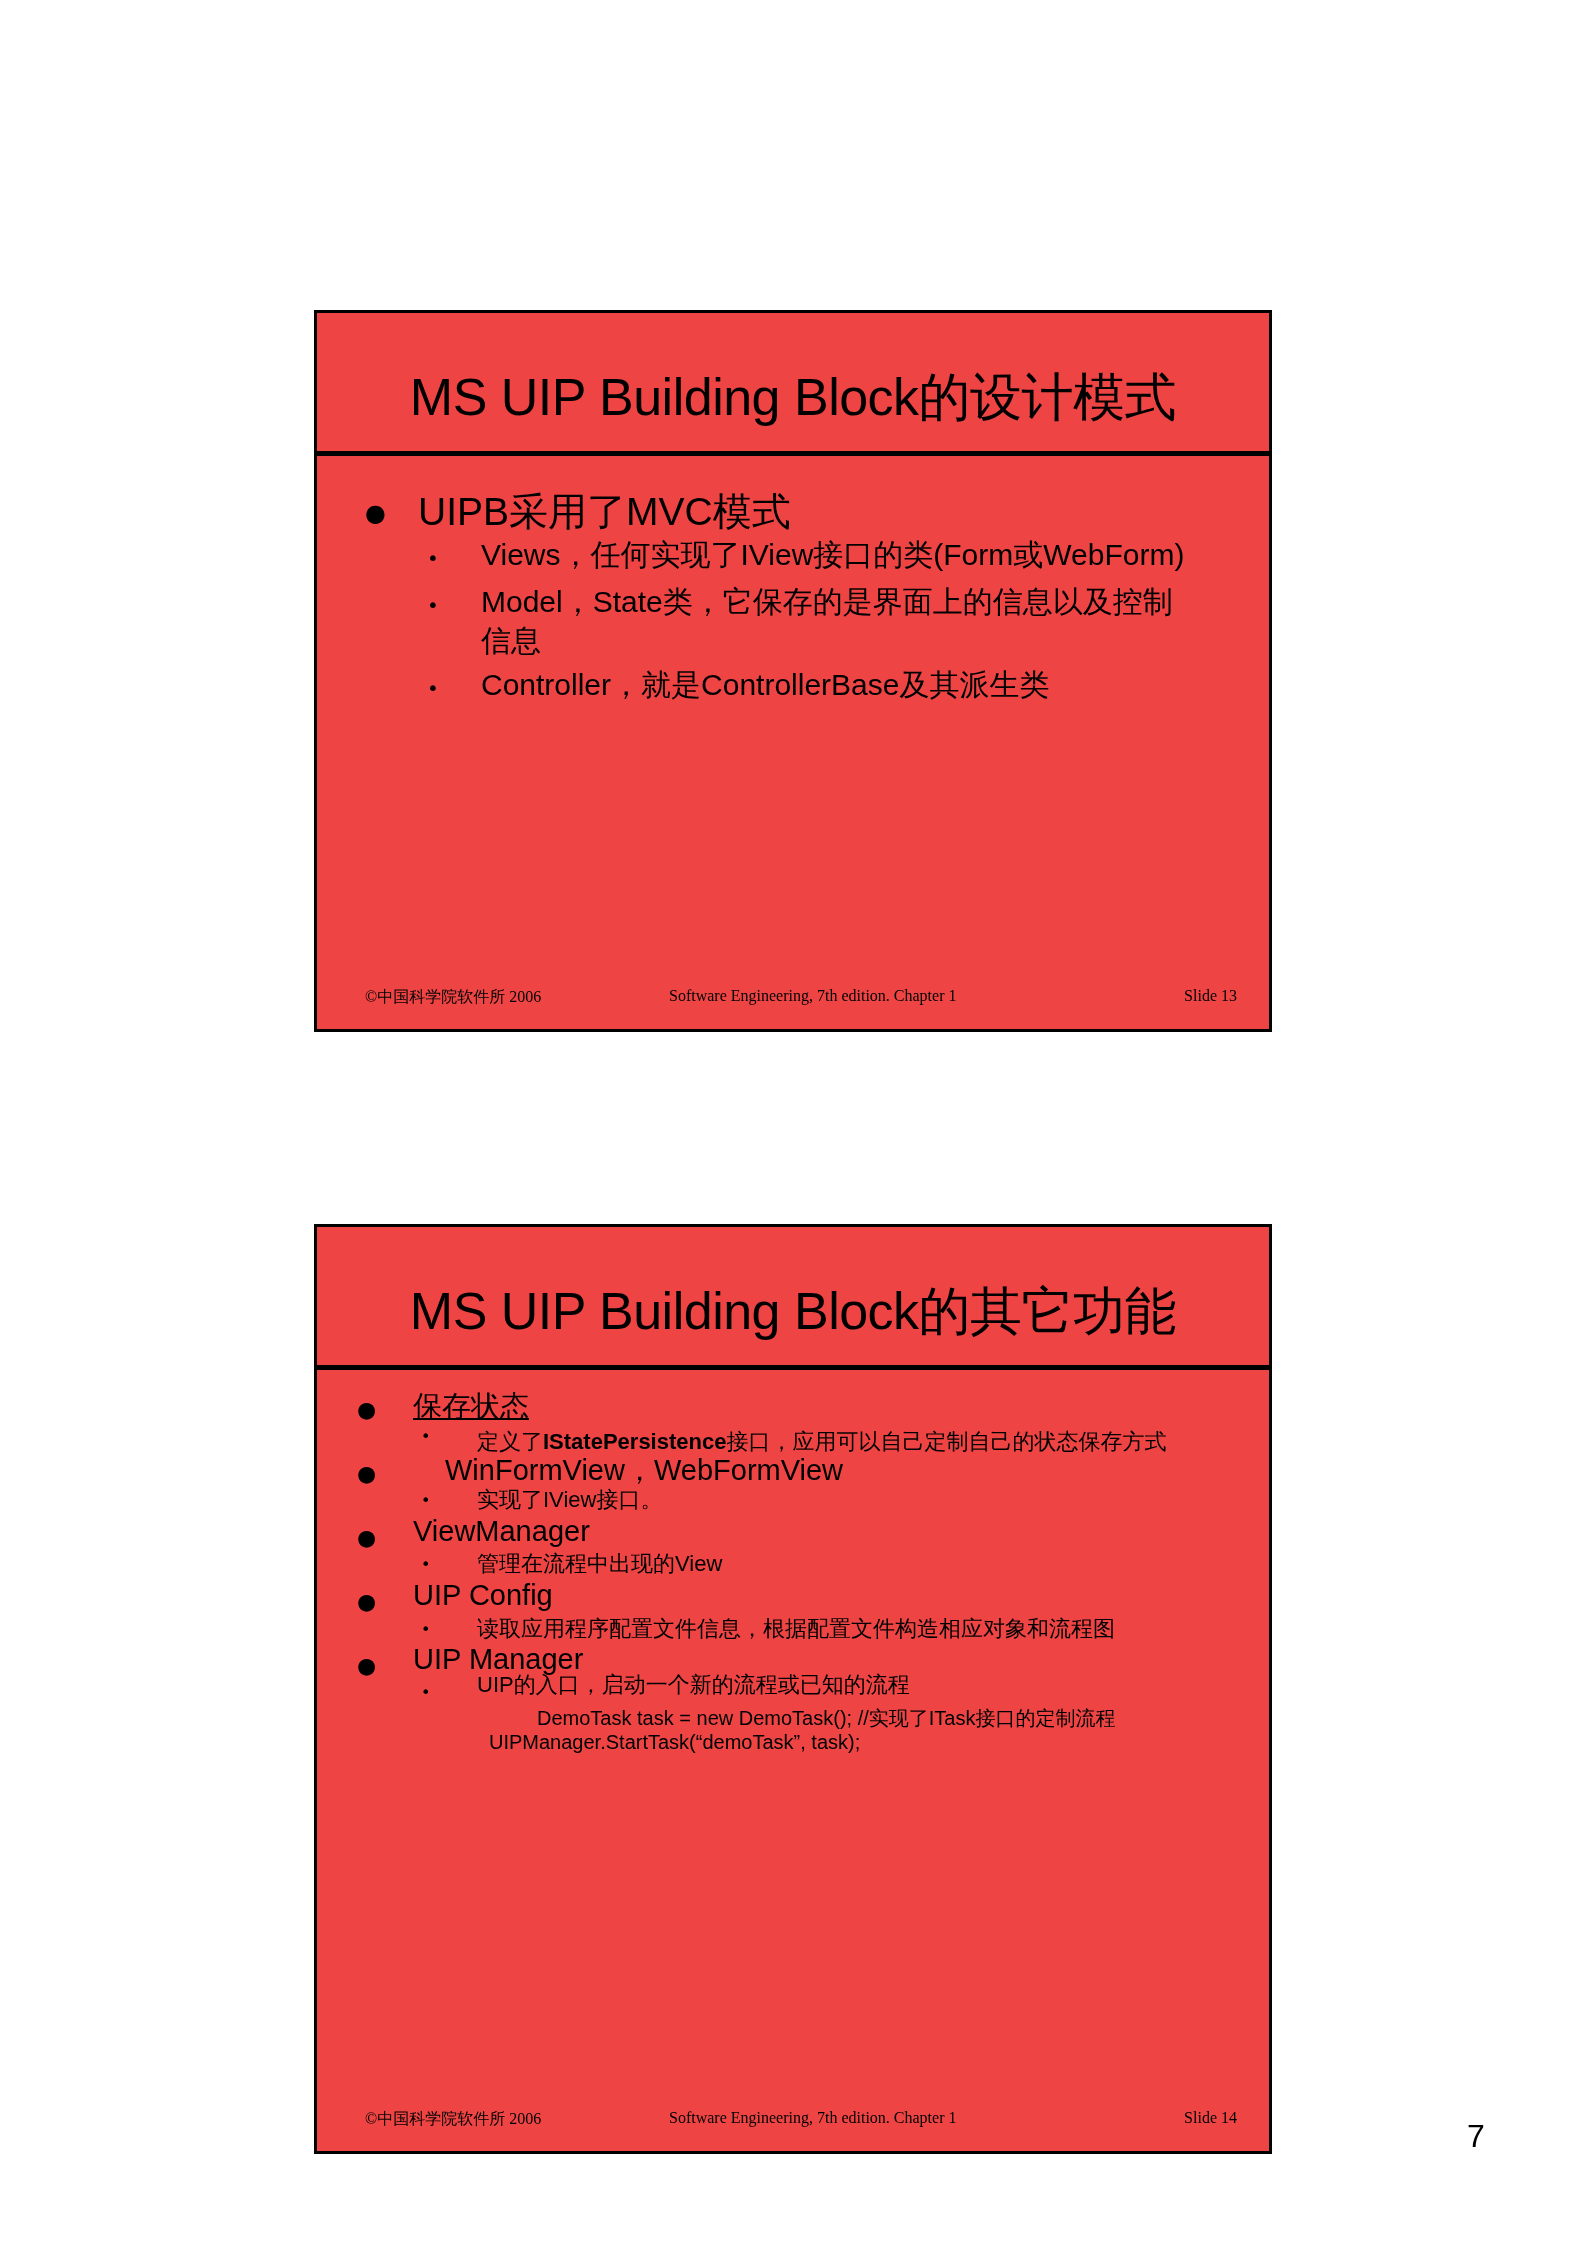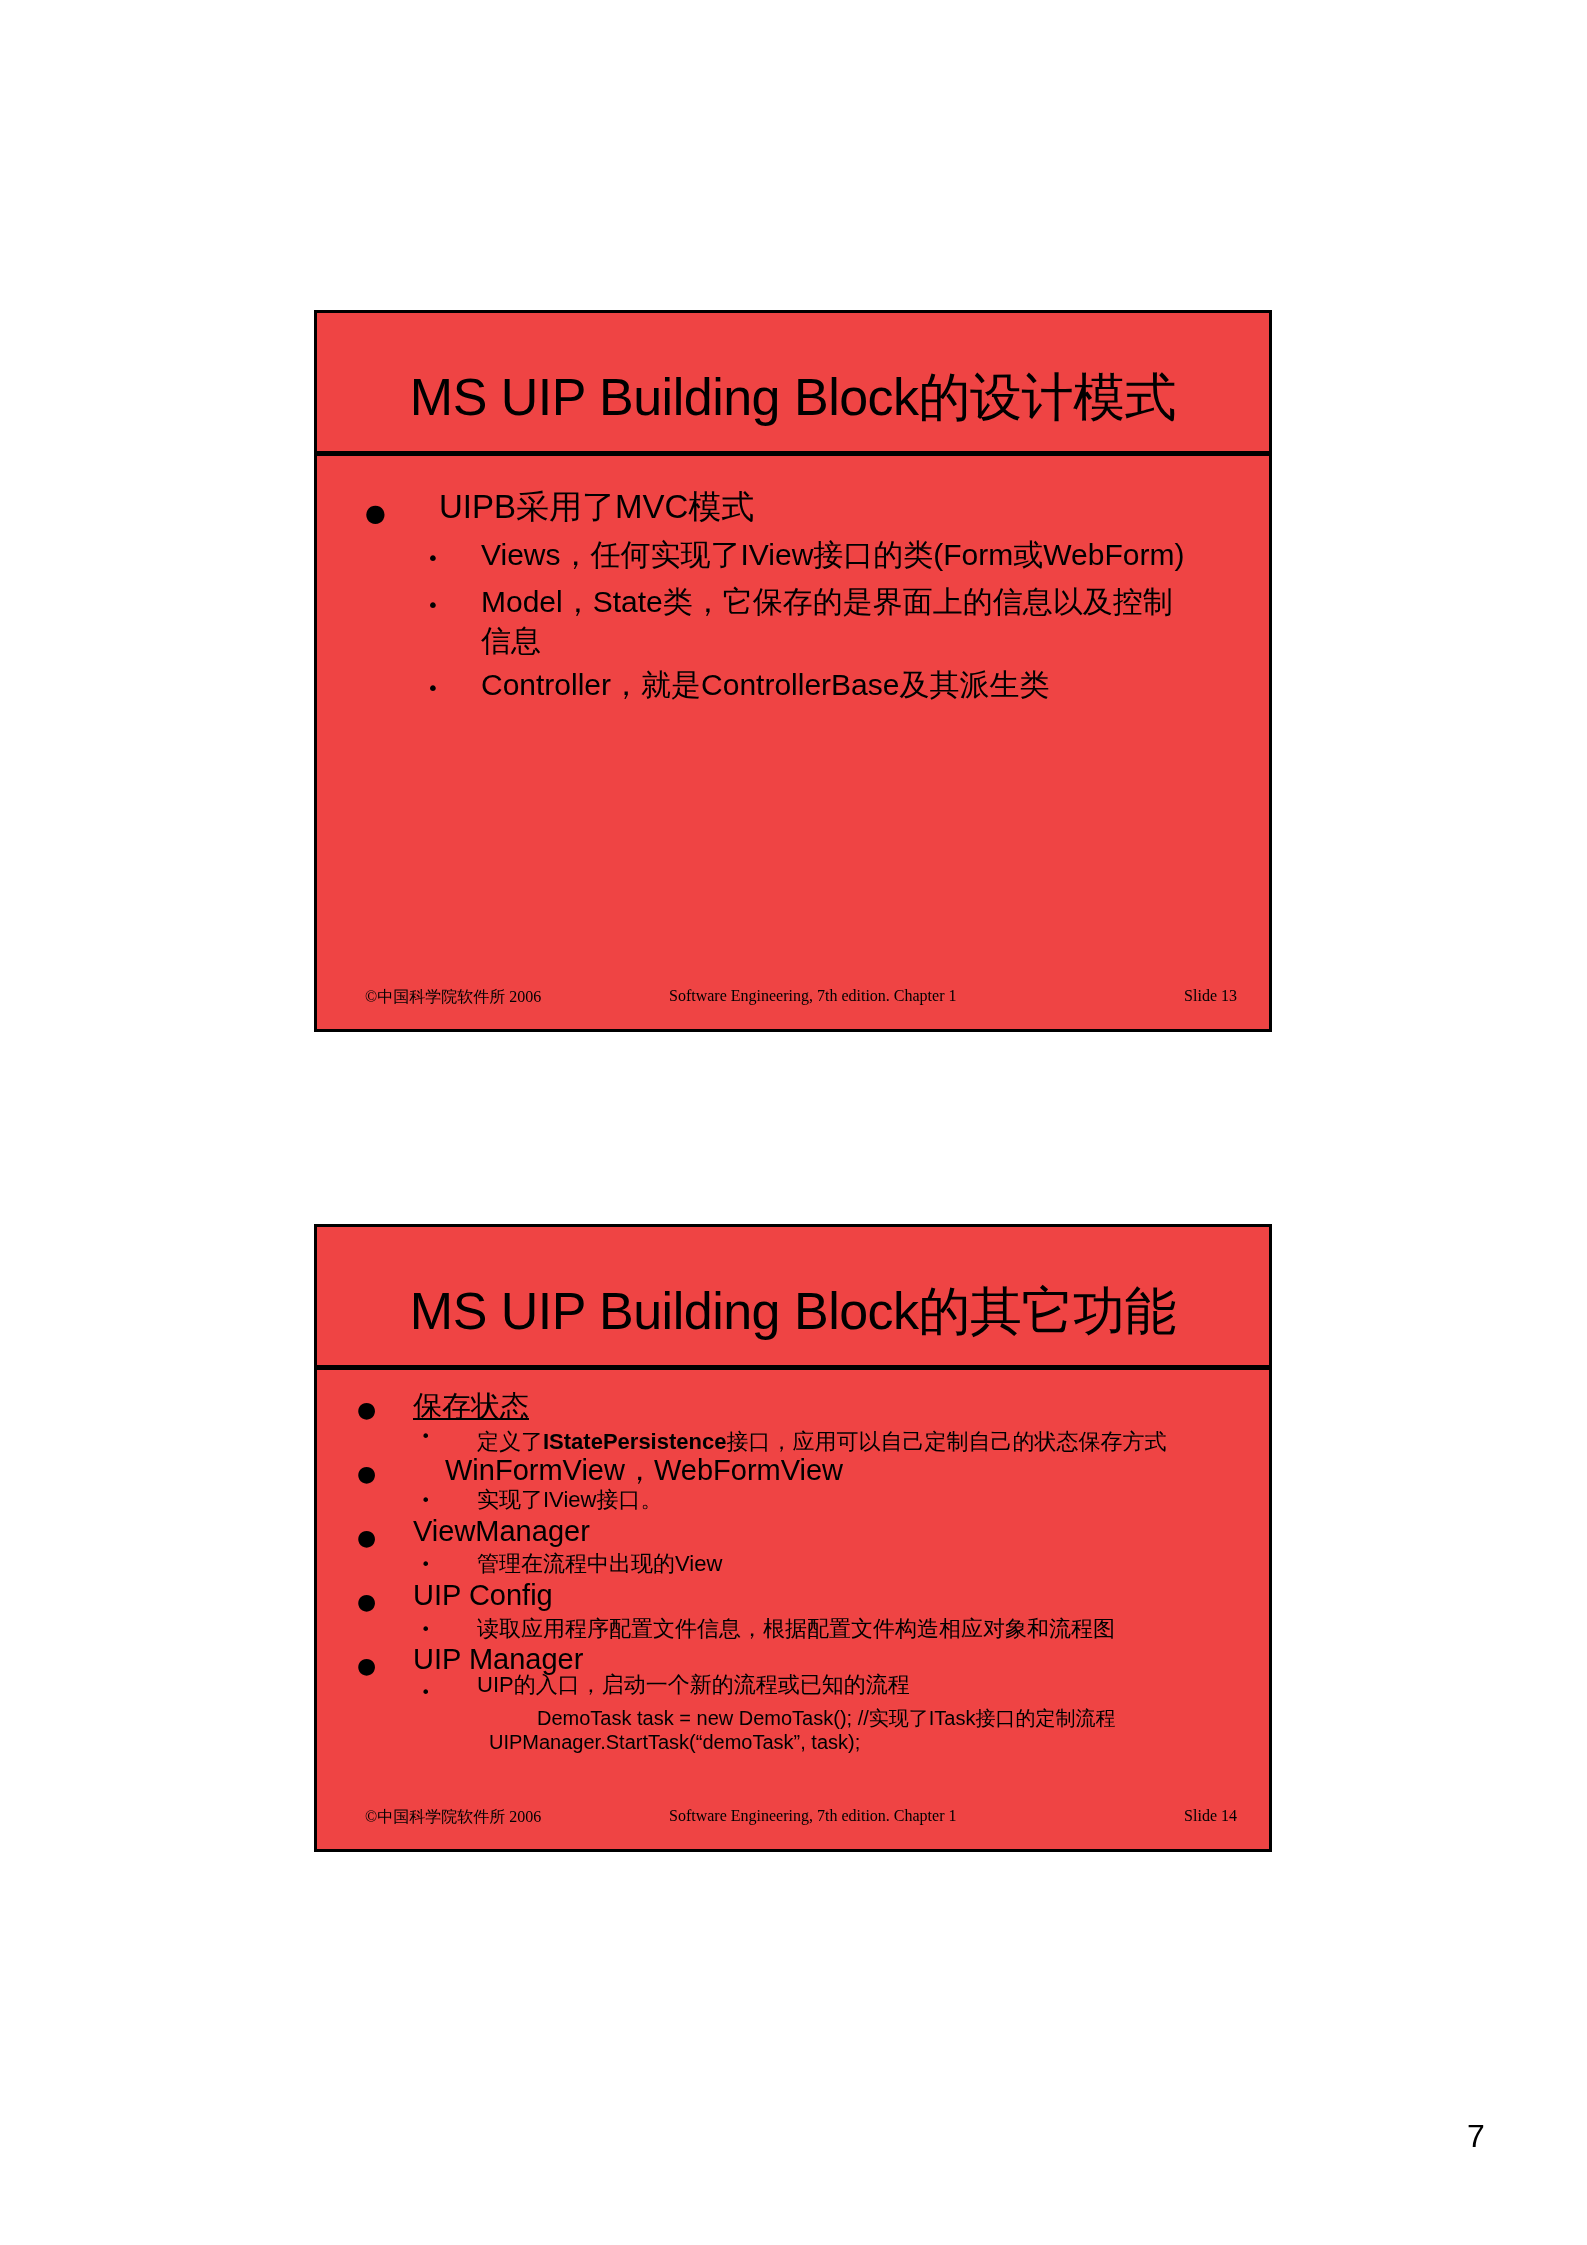--- a/index.html
+++ b/index.html
@@ -6,21 +6,21 @@
     body { width: 1587px; height: 2245px; position: relative; overflow: hidden; color: #000; }
     .slide {
       position: absolute;
       left: 314px;
       width: 958px;
       border: 3px solid #000;
       box-sizing: border-box;
       background: #ef4444;
     }
     .slide-1 { top: 310px; height: 722px; }
-    .slide-2 { top: 1224px; height: 628px; }
+    .slide-2 { top: 1224px; height: 930px; }
     .slide-title {
       position: absolute;
       left: 0; right: 0; top: 0;
       height: 143px;
       border-bottom: 5px solid #000;
       display: flex; align-items: flex-end; justify-content: center;
       padding-bottom: 18px; box-sizing: border-box;
       font-family: "Liberation Sans", sans-serif;
       font-size: 52px; letter-spacing: -0.5px;
       white-space: nowrap;
@@ -31,21 +31,21 @@
     .footer {
       position: absolute; left: 0; right: 0; bottom: 18px; height: 24px;
       font-family: "Liberation Serif", serif; font-size: 16px; padding-left: 31px;
     }
     .footer span { position: absolute; top: 0; white-space: nowrap; }
     .f-left { left: 48px; }
     .f-center { left: 352px; }
     .f-right { right: 32px; }
     
     .s1 .b1-dot { left: 48px; top: 38px; font-size: 24px; }
-    .s1 .b1-text { left: 101px; top: 24px; font-size: 33px; margin-left: 21px; }
+    .s1 .b1-text { left: 101px; top: 24px; font-size: 39px; }
     .s1 .b2-dot { left: 110px; font-size: 20px; }
     .s1 .b2-text { left: 164px; font-size: 30px; line-height: 40px; }
     
     .s2 .l1-dot { left: 40px; font-size: 22px; }
     .s2 .l1-text { left: 96px; font-size: 29px; }
     .s2 .l2-dot { left: 104px; font-size: 16px; }
     .s2 .l2-text { left: 160px; font-size: 22px; }
     .s2 .code-text { left: 172px; font-size: 20px; }
     .bold { font-weight: bold; }
     .page-number {

